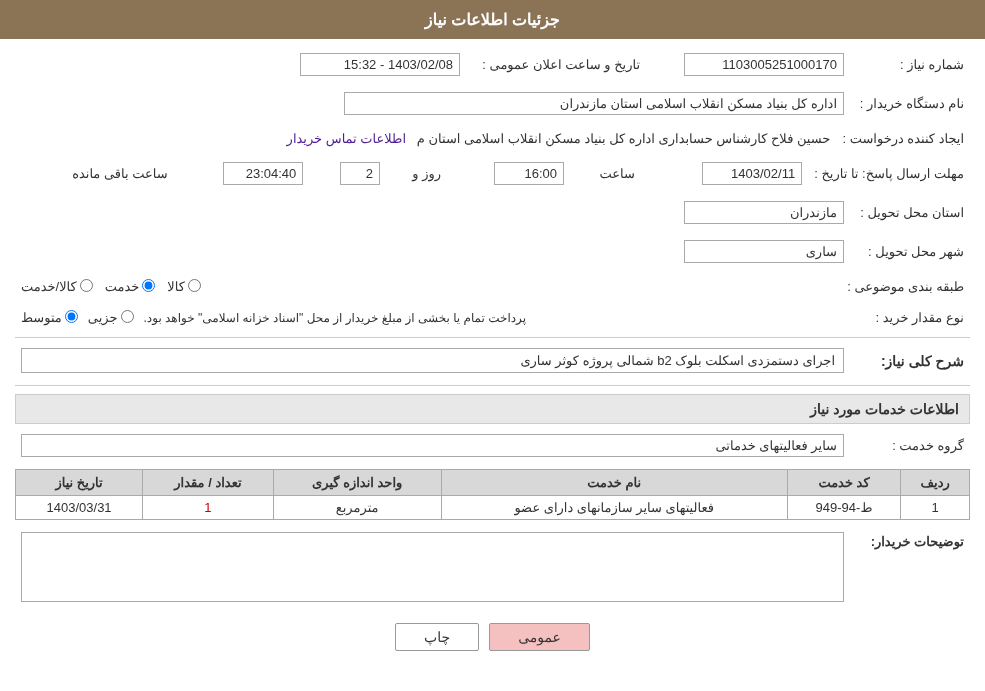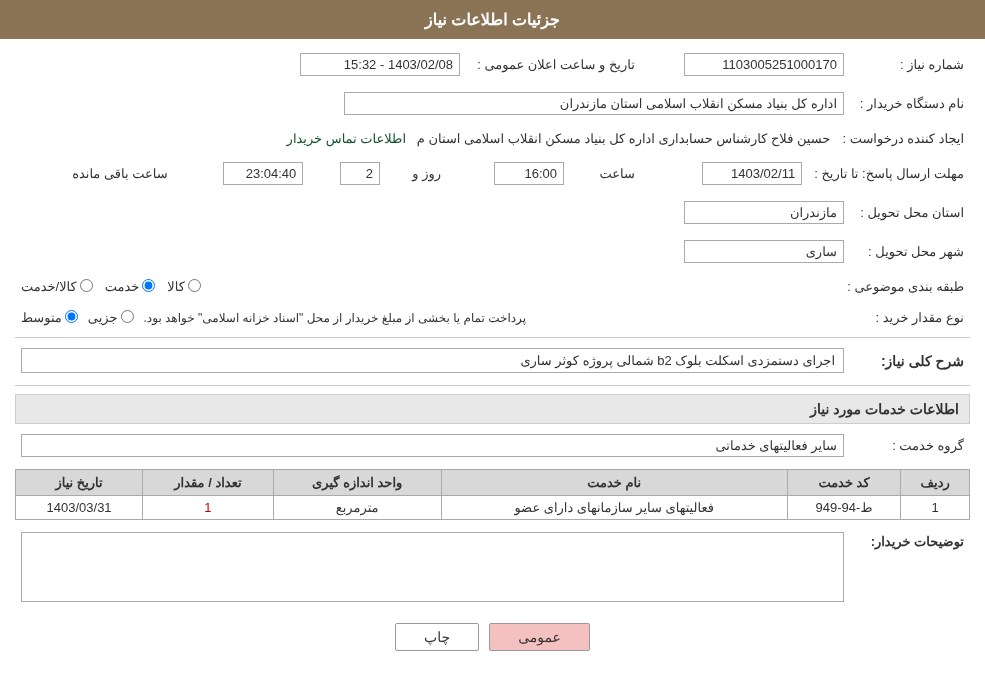--- a/index.html
+++ b/index.html
@@ -54,21 +54,21 @@
     .section-header {
       background: #e8e8e8;
       border: 1px solid #ccc;
       padding: 6px 10px;
       font-weight: bold;
       font-size: 14px;
       margin: 8px 0 6px 0;
       text-align: right;
     }
     .link-blue {
-      color: #14532d;
+      color: #4c1d95;
       text-decoration: none;
       cursor: pointer;
     }
     .radio-group {
       display: flex;
       align-items: center;
       gap: 12px;
       flex-direction: row-reverse;
     }
     .radio-item {
@@ -162,21 +162,21 @@
 
   <div class="content">
 
     <table class="info-table">
       <tbody>
           <tr>
         <td class="label-cell" style="width:120px;">شماره نیاز :</td>
         <td style="width:200px;">
           <div class="value-box" style="min-width:160px;margin-left:32px;">1103005251000170</div>
         </td>
-        <td class="label-cell" style="width:180px;text-align:center;">تاریخ و ساعت اعلان عمومی :</td>
+        <td class="label-cell" style="width:180px;">تاریخ و ساعت اعلان عمومی :</td>
         <td>
           <div class="value-box" style="min-width:160px;">1403/02/08 - 15:32</div>
         </td>
       </tr>
     </tbody>
       </table>
 
     <table class="info-table">
       <tbody>
           <tr>

